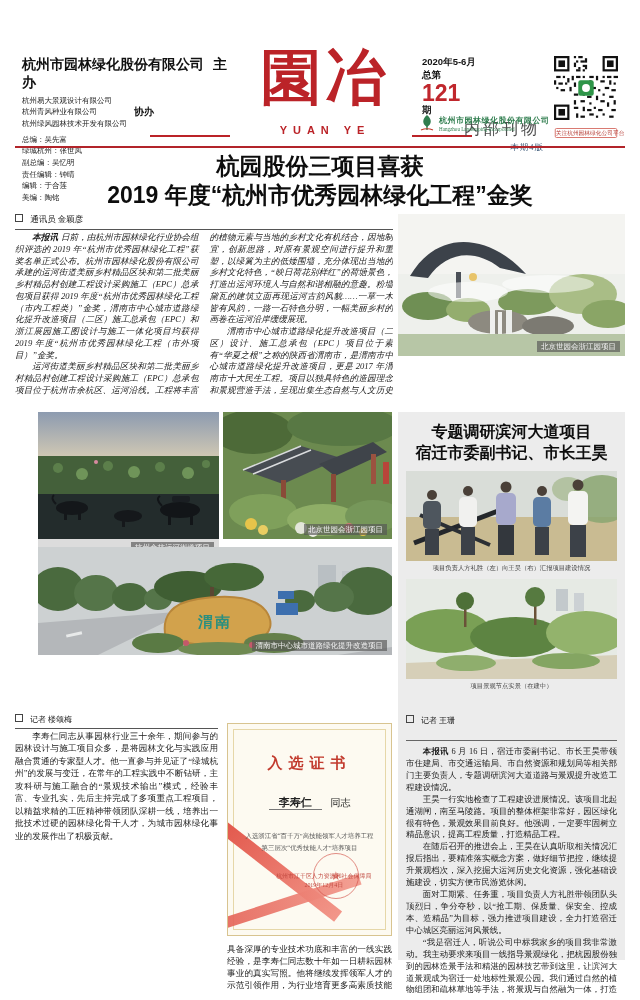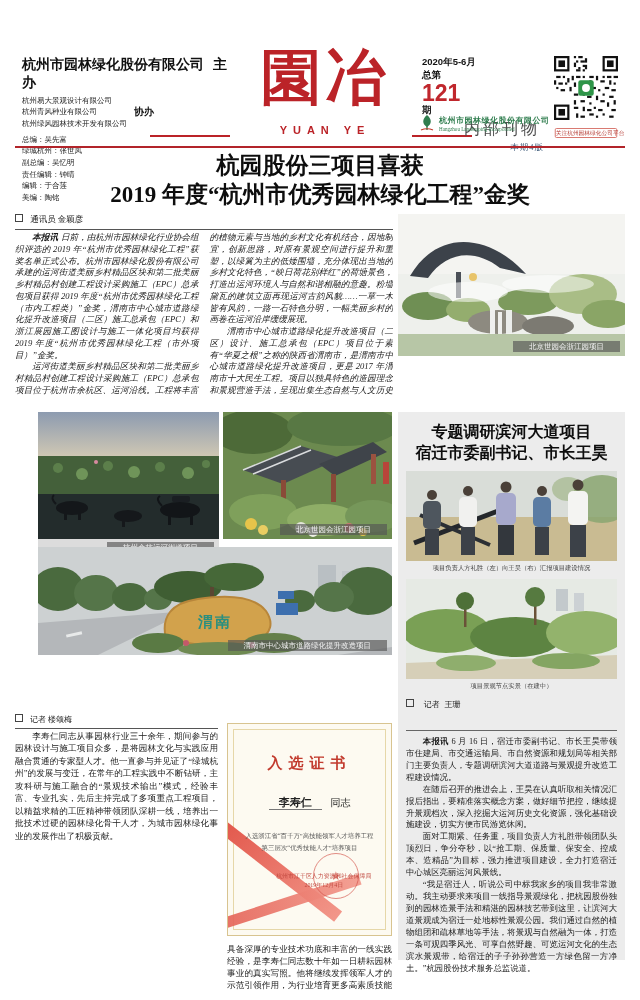--- a/index.html
+++ b/index.html
@@ -1,18 +1,18 @@
 <!DOCTYPE html>
 <html><head>
 <meta charset="utf-8">
 <style>
   html,body{margin:0;padding:0;background:#f3f3f3;}
   .page{position:relative;width:640px;height:1000px;background:#ffffff;overflow:hidden;
         font-family:"Liberation Serif","DejaVu Serif",serif;color:#1a1a1a;}
-  .sans{font-family:Liberation Serif, serif;}
+  .sans{font-family:Liberation Sans, sans-serif;}
   .abs{position:absolute;}
 
   
   .mast-left{left:22px;top:56px;width:208px;}
   .org-line{font-family:"Liberation Sans","DejaVu Sans",sans-serif;font-weight:700;font-size:14px;color:#111;}
   .coorg-wrap{display:flex;align-items:center;margin-top:3px;}
   .coorg-list{font-size:7.5px;line-height:1.5;color:#222;}
   .co-role{font-family:"Liberation Sans","DejaVu Sans",sans-serif;font-weight:700;font-size:10px;margin-left:7px;color:#111;}
   .staff-list{margin-top:5px;font-size:7.5px;line-height:1.55;color:#222;}
 
@@ -54,21 +54,21 @@
   .byline1{left:15px;top:214px;width:378px;}
 
   .a1-body{left:15px;top:232px;width:378px;height:176px;overflow:hidden;
            column-count:2;column-gap:11px;font-size:8.6px;line-height:1.37;text-align:justify;font-style:italic;}
   .a1-body p,.a2-body p,.a3-left p{margin:0;text-indent:2em;}
   .lead{font-weight:700;margin-right:3px;}
 
   
   .photo{overflow:hidden;background:#dcdcdc;}
   .chip{position:absolute;bottom:4px;right:5px;background:rgba(85,85,85,.65);color:#f2f2f2;
-        font-size:7.5px;line-height:11px;padding:0 16px;font-family:"Liberation Sans","DejaVu Sans",sans-serif;margin-left:44px;}
+        font-size:7.5px;line-height:11px;padding:0 4px;font-family:"Liberation Sans","DejaVu Sans",sans-serif;margin-left:44px;}
   .photo-pavilion{left:398px;top:214px;width:227px;height:142px;}
   .photo-lotus{left:38px;top:412px;width:181px;height:145px;}
   .photo-corridor{left:223px;top:412px;width:169px;height:127px;}
   .photo-road{left:38px;top:547px;width:354px;height:108px;}
 
   
   .headline3{left:15px;top:663px;width:378px;text-align:center;font-weight:700;color:#0d0d0d;}
   .headline3 .h3a{font-size:16.5px;line-height:22px;}
   .headline3 .h3b{font-size:16.5px;line-height:24px;}
   .byline3{left:15px;top:714px;width:203px;font-size:8px;}
@@ -94,21 +94,21 @@
   .ribbon{position:absolute;background:linear-gradient(100deg,#e2574b,#f2978a);}
   .r1{left:-30px;bottom:52px;width:150px;height:13px;transform:rotate(38deg);}
   .r2{left:-40px;bottom:18px;width:170px;height:11px;transform:rotate(-18deg);opacity:.9;}
 
   
   .panel2{left:398px;top:412px;width:227px;height:548px;background:#ececec;box-sizing:border-box;padding:9px 8px 8px;}
   .headline2{text-align:center;font-weight:700;color:#0d0d0d;font-size:16px;line-height:21px;}
   .photo-people{position:relative;width:211px;height:90px;margin-top:8px;}
   .photo-land{position:relative;width:211px;height:100px;margin-top:6px;}
   .panel-cap{margin-top:2px;text-align:center;font-size:7px;color:#444;transform:scale(.9);}
-  .byline2{margin-top:8px;font-size:8px;border-bottom:1px solid #666;padding-bottom:20px;color:#222;font-family:Liberation Mono, monospace;}
+  .byline2{margin-top:24px;font-size:8px;border-bottom:1px solid #666;padding-bottom:14px;color:#222;}
   .a2-body{margin-top:5px;height:248px;overflow:hidden;font-size:8.4px;line-height:1.42;text-align:justify;}
 </style>
 </head>
 <body>
 
 <div class="page">
 
   <div class="abs mast-left">
     <div class="org-line">
       <span>杭州市园林绿化股份有限公司</span>
@@ -466,19 +466,20 @@
     </div>
     <div class="panel-cap">项目景观节点实景（在建中）</div>
 
     <div class="byline2">
       <span class="byline-box"></span>
       <span>记者 王珊</span>
     </div>
 
     <div class="a2-body">
       <p><b class="lead">本报讯</b><span>6 月 16 日，宿迁市委副书记、市长王昊带领市住建局、市交通运输局、市自然资源和规划局等相关部门主要负责人，专题调研滨河大道道路与景观提升改造工程建设情况。</span></p>
+      <p><span>王昊一行实地检查了工程建设进展情况。该项目北起通湖闸，南至马陵路。项目的整体框架非常好，园区绿化很有特色，景观效果目前良好。他强调，一定要牢固树立精品意识，提高工程质量，打造精品工程。</span></p>
       <p><span>在随后召开的推进会上，王昊在认真听取相关情况汇报后指出，要精准落实概念方案，做好细节把控，继续提升景观档次，深入挖掘大运河历史文化资源，强化基础设施建设，切实方便市民游览休闲。</span></p>
       <p><span>面对工期紧、任务重，项目负责人方礼胜带领团队头顶烈日，争分夺秒，以“抢工期、保质量、保安全、控成本、造精品”为目标，强力推进项目建设，全力打造宿迁中心城区亮丽运河风景线。</span></p>
       <p><span>“我是宿迁人，听说公司中标我家乡的项目我非常激动。我主动要求来项目一线指导景观绿化，把杭园股份独到的园林造景手法和精湛的园林技艺带到这里，让滨河大道景观成为宿迁一处地标性景观公园。我们通过自然的植物组团和疏林草地等手法，将景观与自然融为一体，打造一条可观四季风光、可享自然野趣、可览运河文化的生态滨水景观带，给宿迁的子子孙孙营造一方绿色留一方净土。”杭园股份技术服务总监说道。</span></p>
     </div>
   </div>
 
 </div>
 
 </body></html>

